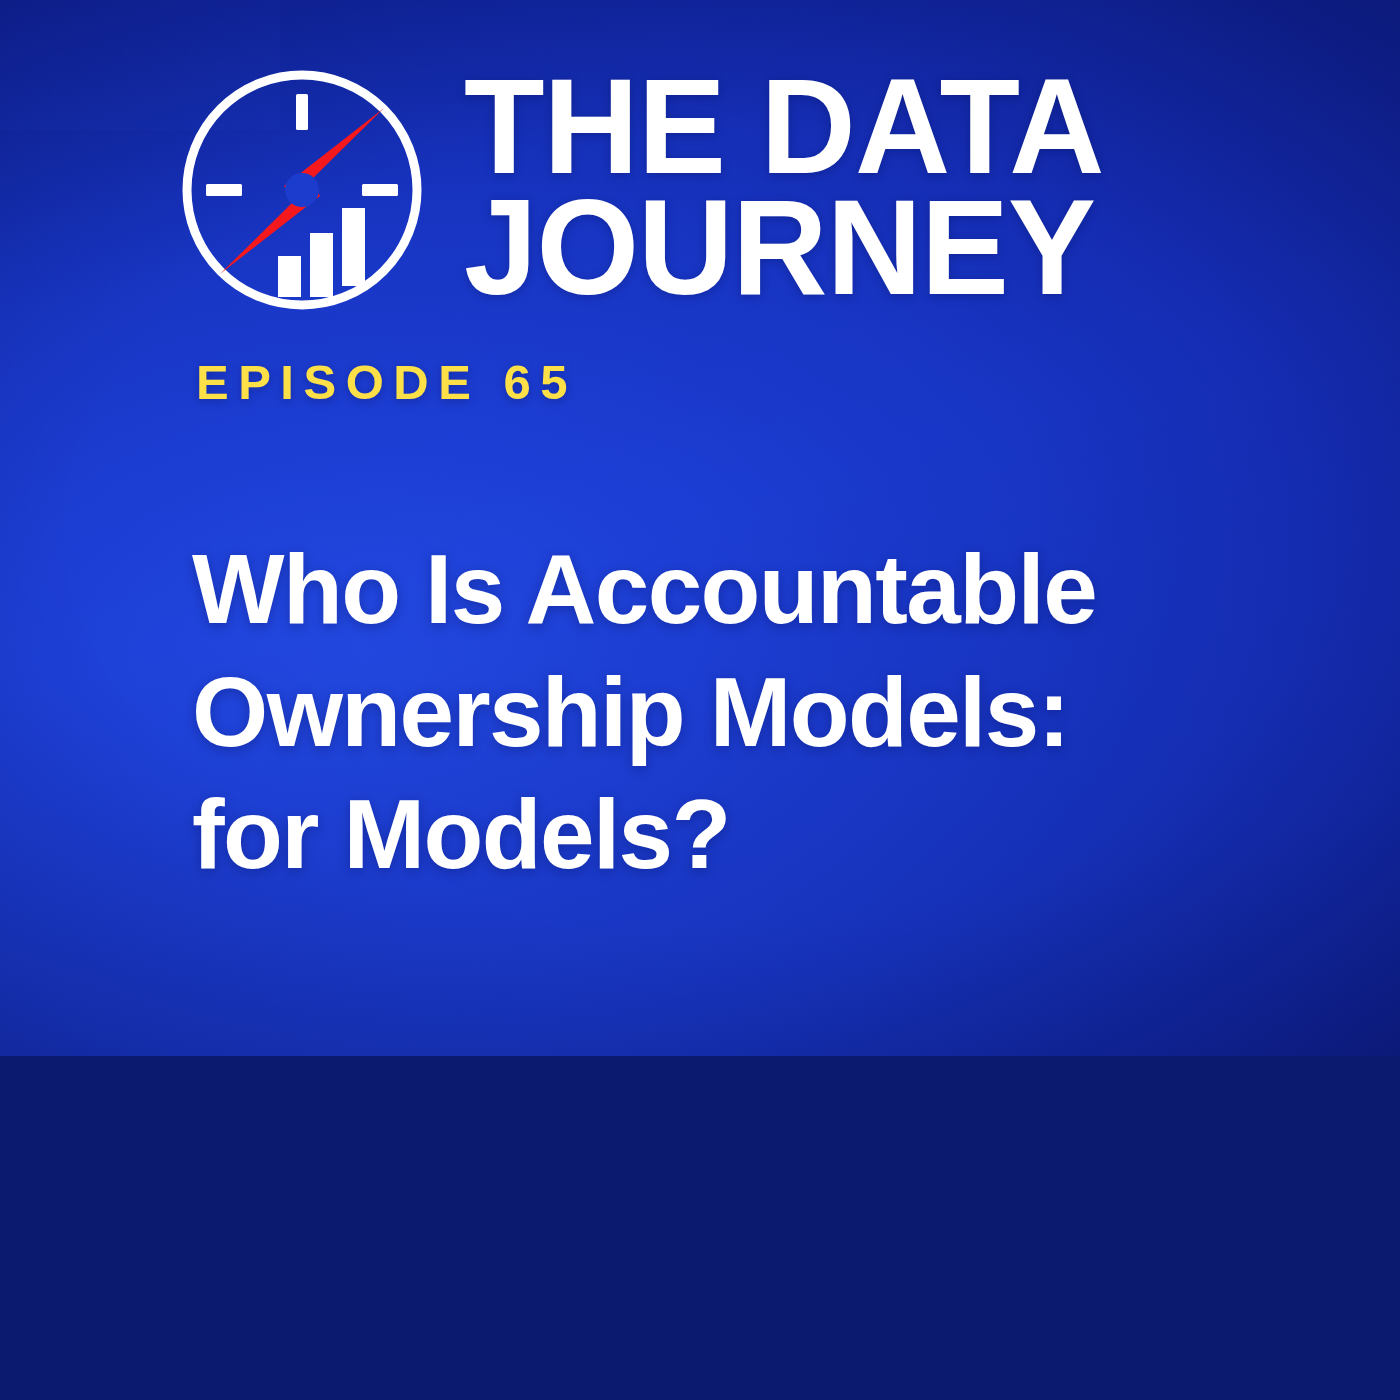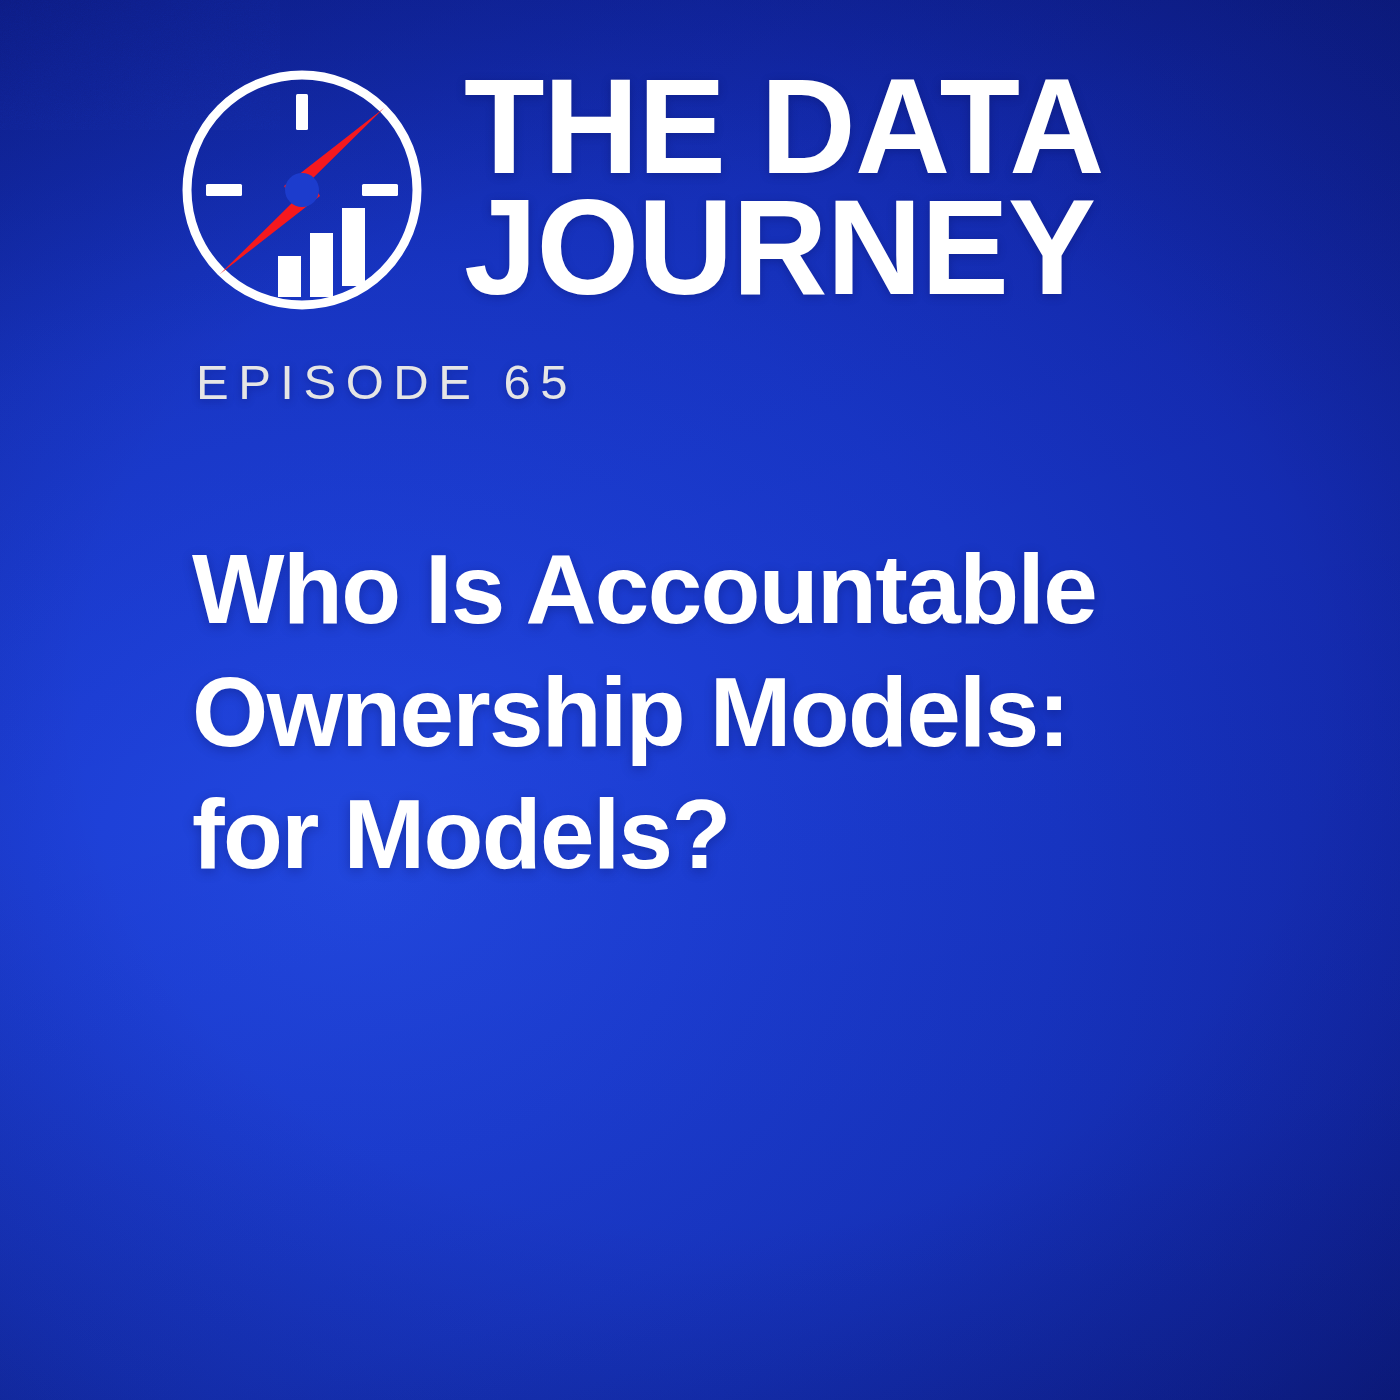--- a/index.html
+++ b/index.html
@@ -4,21 +4,21 @@
 <title>The Data Journey — Episode 65</title>
 <style>
   html, body {
     margin: 0;
     padding: 0;
     background: #0b1a6e;
   }
   #cover {
     position: relative;
     width: 1400px;
-    height: 1400px;
+    height: 1056px;
     overflow: hidden;
     font-family: "Liberation Sans", "DejaVu Sans", sans-serif;
     background-color: #1535c2;
     isolation: isolate;
   }
   
   .bg-base {
     position: absolute;
     inset: 0;
     background:
@@ -94,23 +94,23 @@
   }
   .wordmark-line.l2 {
     margin-top: -4px;
   }
 
   
   .episode-label {
     position: absolute;
     left: 196px;
     top: 358px;
-    color: #e5e5e5;
+    color: #fde047;
     font-size: 49px;
-    font-weight: 400;
+    font-weight: 700;
     letter-spacing: 9.5px;
     line-height: 1;
     text-shadow: 0 2px 9px rgba(3,10,70,0.30);
   }
 
   
   .episode-title {
     position: absolute;
     left: 192px;
     top: 528px;

